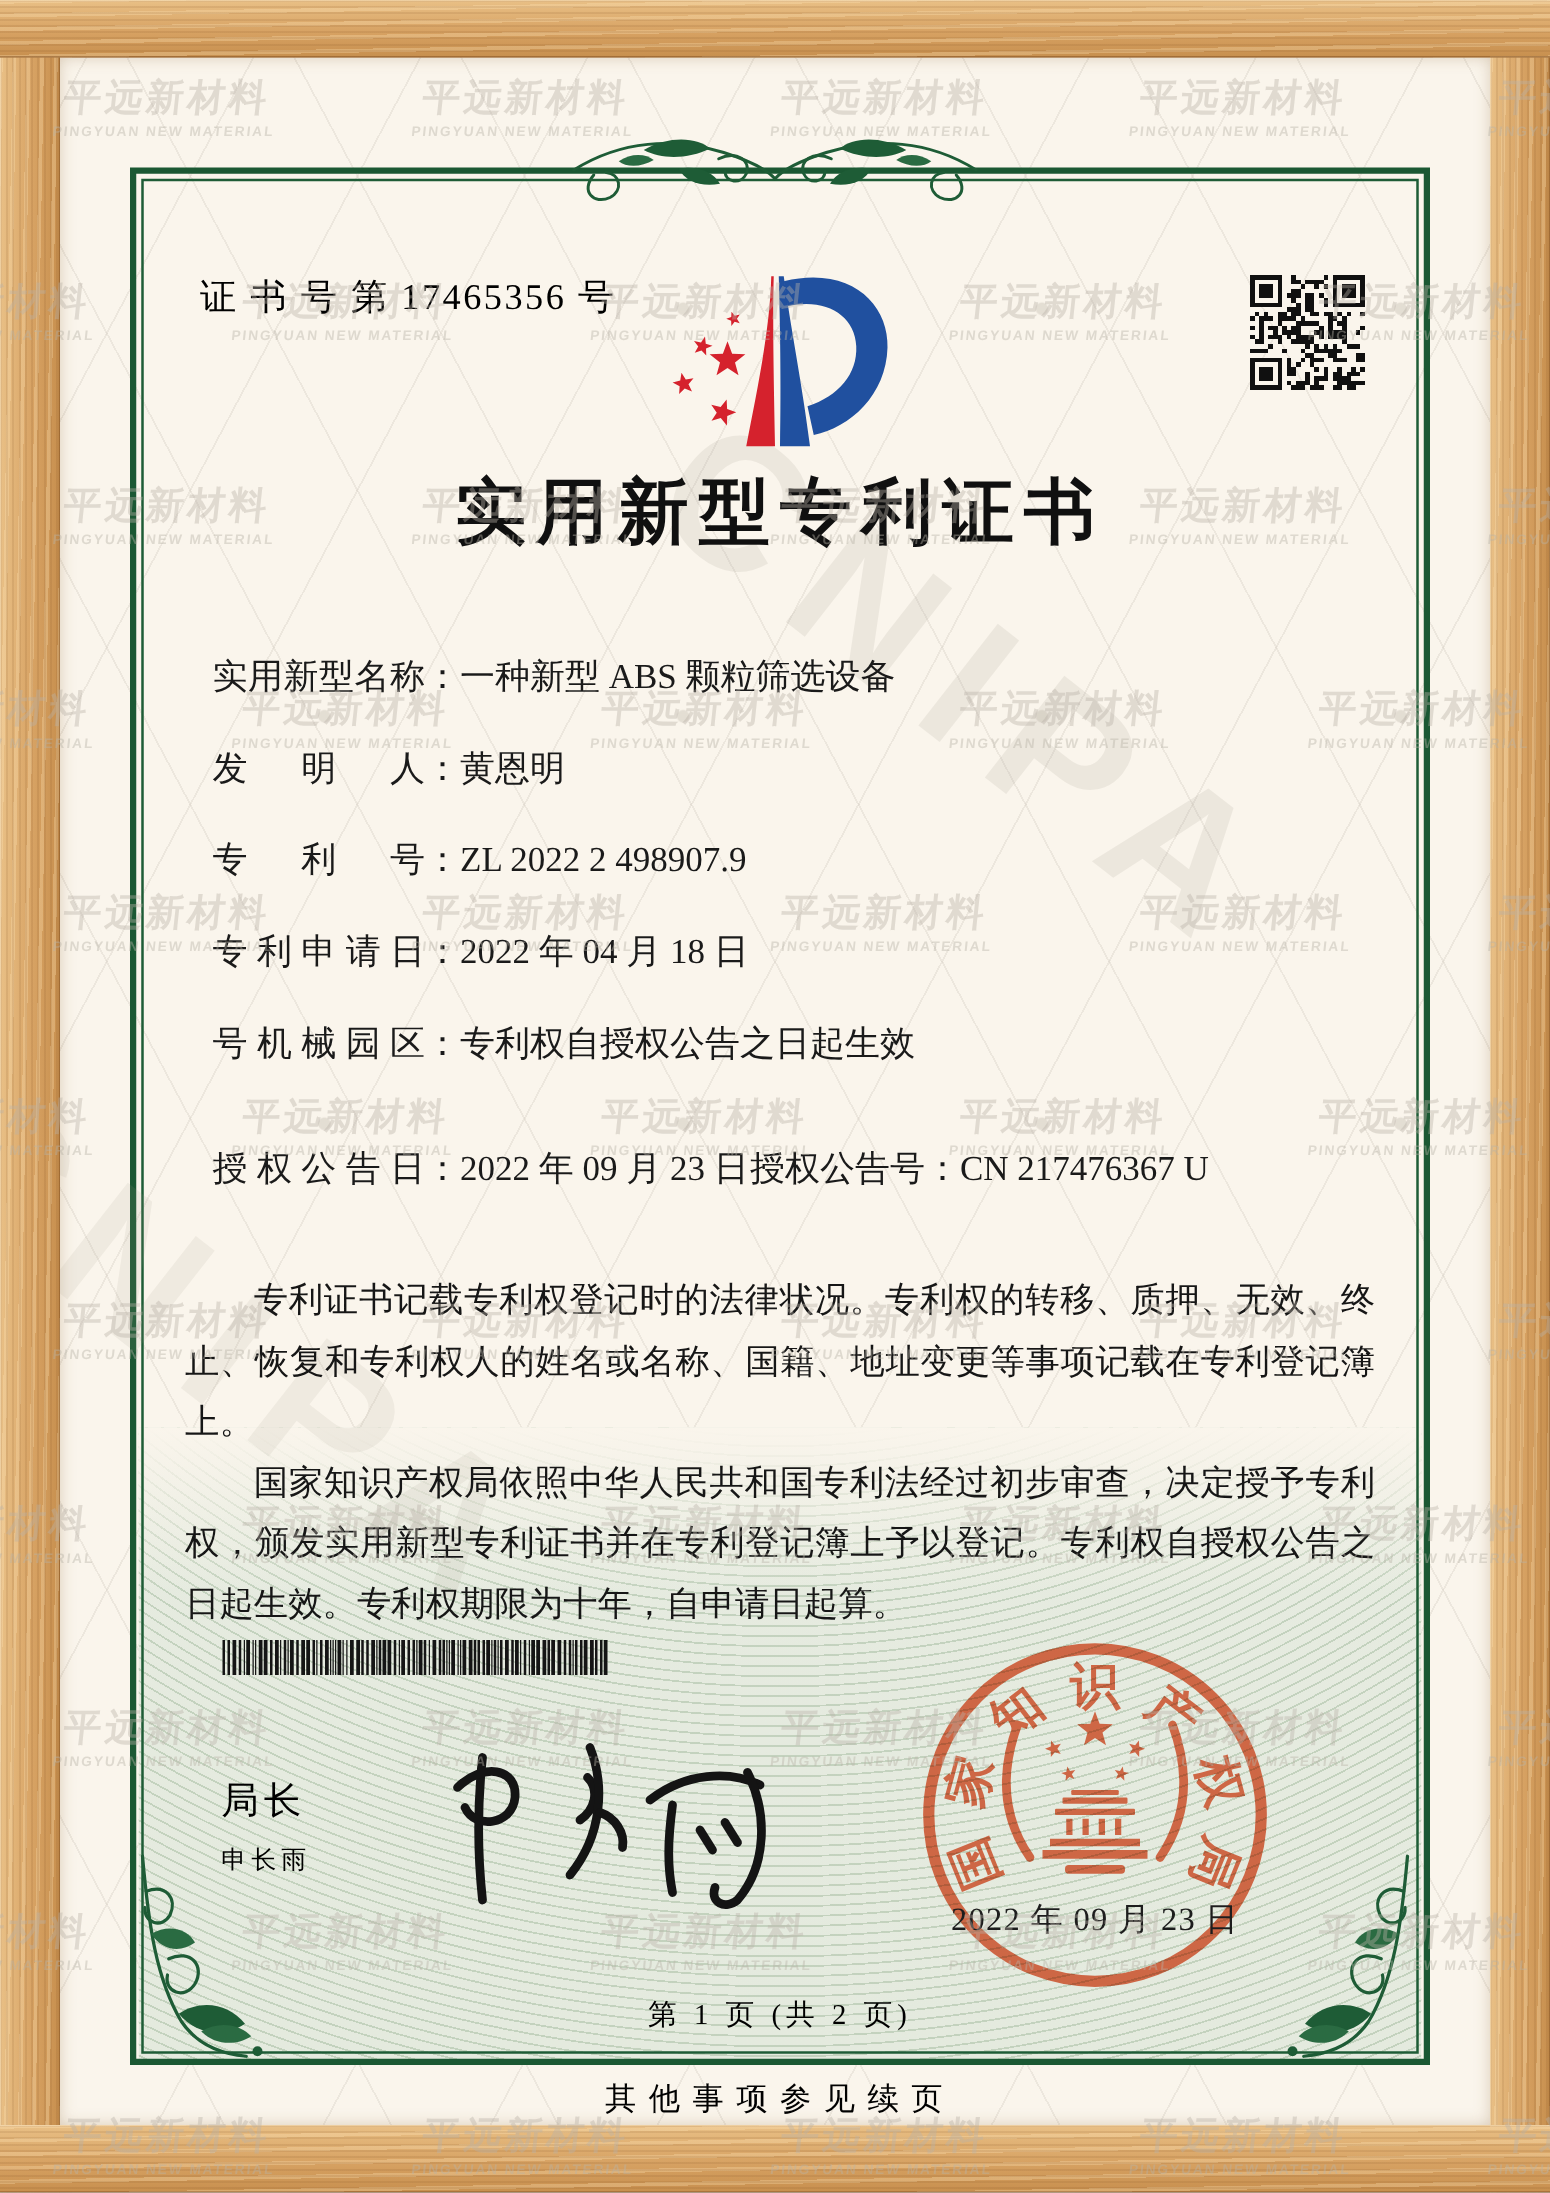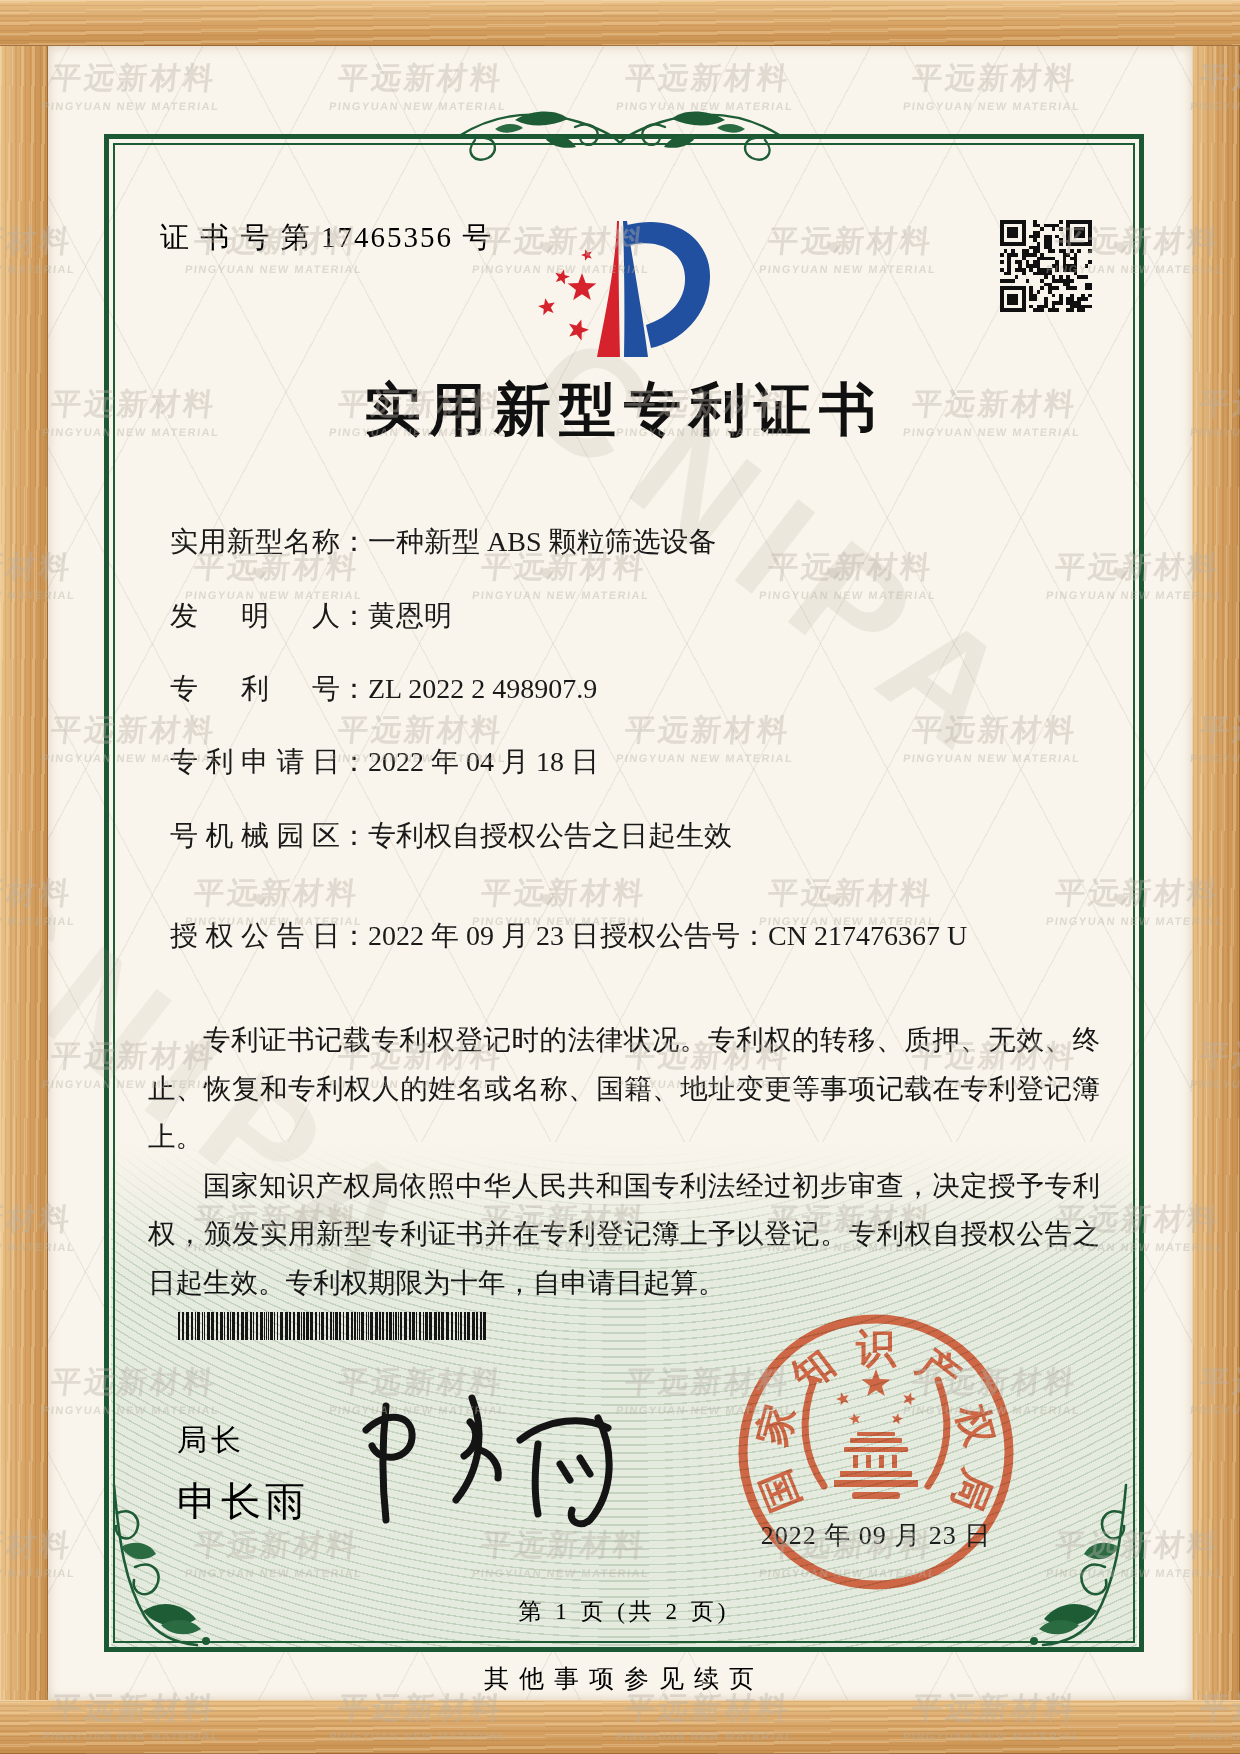--- a/index.html
+++ b/index.html
@@ -56,21 +56,21 @@
   .flabel{display:inline-block;width:170px;text-align:justify;text-align-last:justify;vertical-align:top;}
   .fvalue{vertical-align:top;}
   .addr-val{display:inline-block;width:690px;vertical-align:top;}
   .fpair2{position:absolute;left:430px;top:0;white-space:nowrap;}
   #paragraphs{left:148px;top:1016px;width:952px;font-size:27.5px;line-height:48.5px;
      text-align:justify;color:#161616;}
   #paragraphs p{margin:0;text-indent:2em;}
   #barcode{position:absolute;left:178px;top:1312px;width:314px;height:28px;z-index:8;font-size:0;}
   #barcode i{display:inline-block;height:28px;background:#151515;}
   #bureau-title{left:177px;top:1420px;font-size:30px;letter-spacing:4px;}
-  #bureau-name{left:177px;top:1474px;font-size:40px;letter-spacing:4px;}
+  #bureau-name{left:177px;top:1474px;font-size:20px;letter-spacing:4px;}
   #signature{position:absolute;left:352px;top:1388px;z-index:9;}
   #seal{position:absolute;left:726px;top:1302px;z-index:9;opacity:.9;mix-blend-mode:multiply;}
   #seal-date{left:760px;top:1518px;width:232px;text-align:center;font-size:26px;color:#1d1d1d;
      letter-spacing:1px;z-index:10;}
   #page-info{left:104px;top:1596px;width:1040px;text-align:center;font-size:23px;letter-spacing:4px;}
   #continuation{left:104px;top:1662px;width:1040px;text-align:center;font-size:25px;letter-spacing:10px;}
   
   #logo{position:absolute;left:528px;top:195px;z-index:8;}
   #qr{position:absolute;left:1000px;top:220px;z-index:8;}
   

